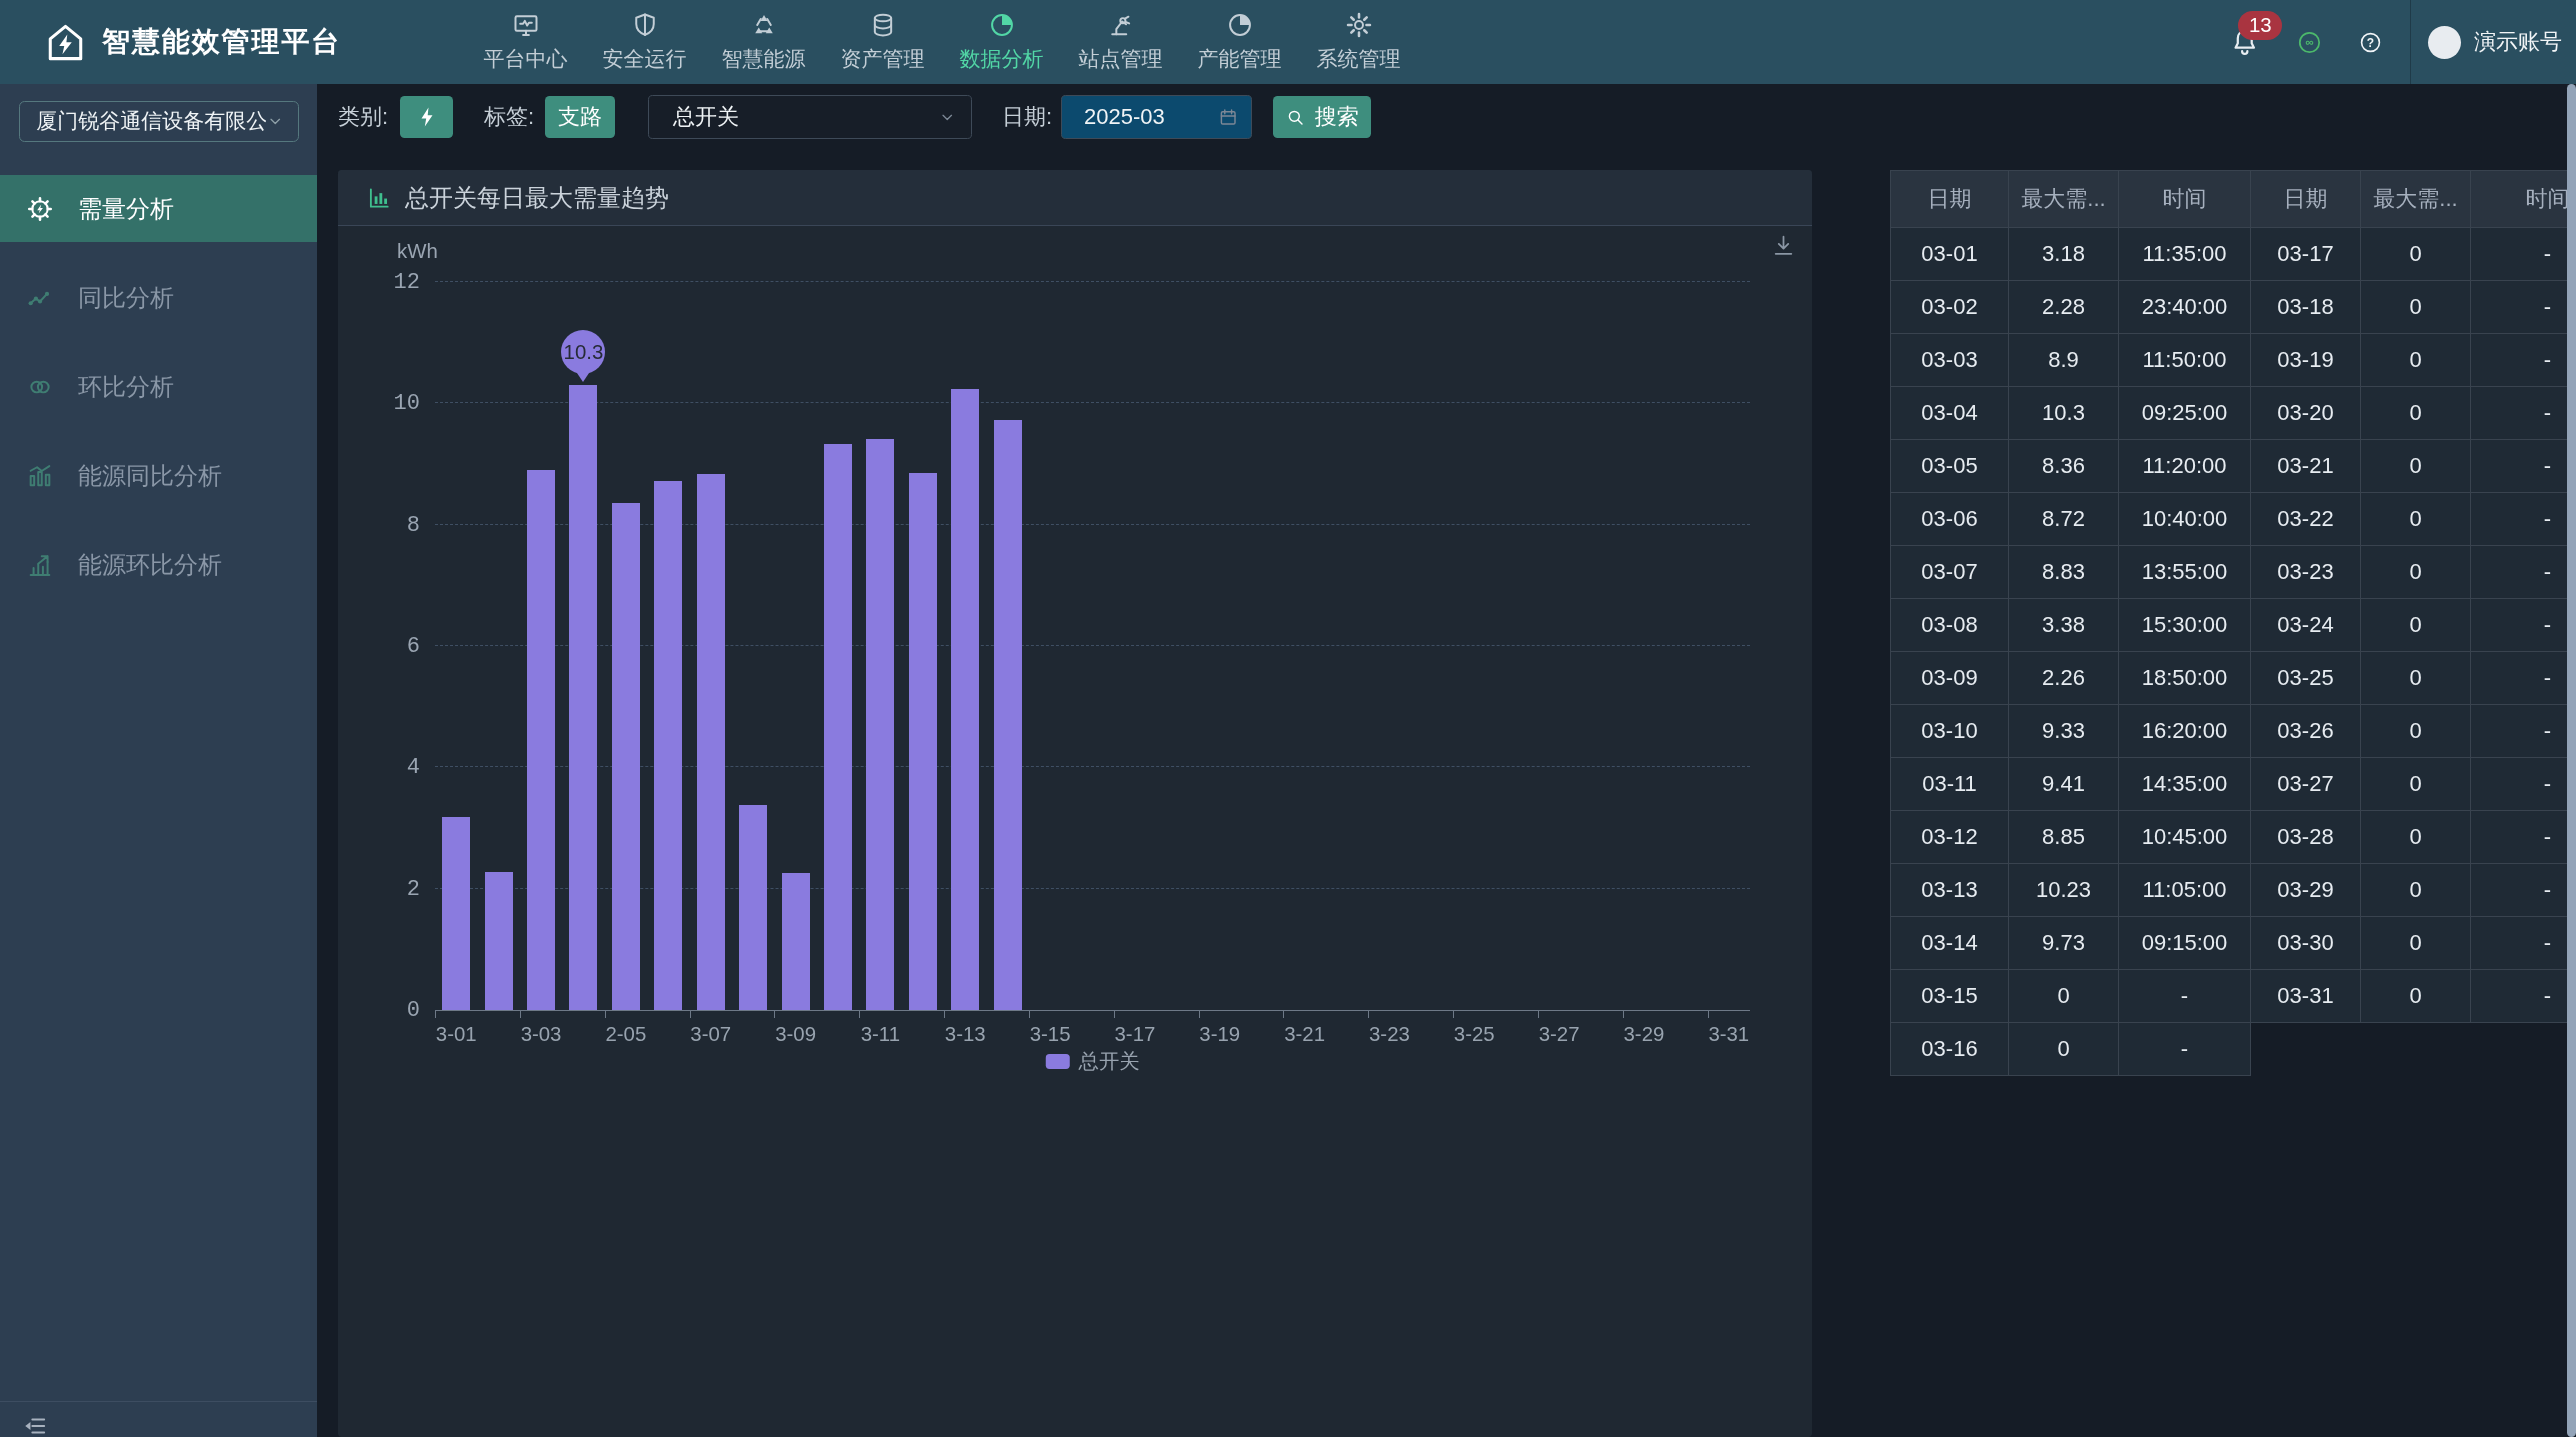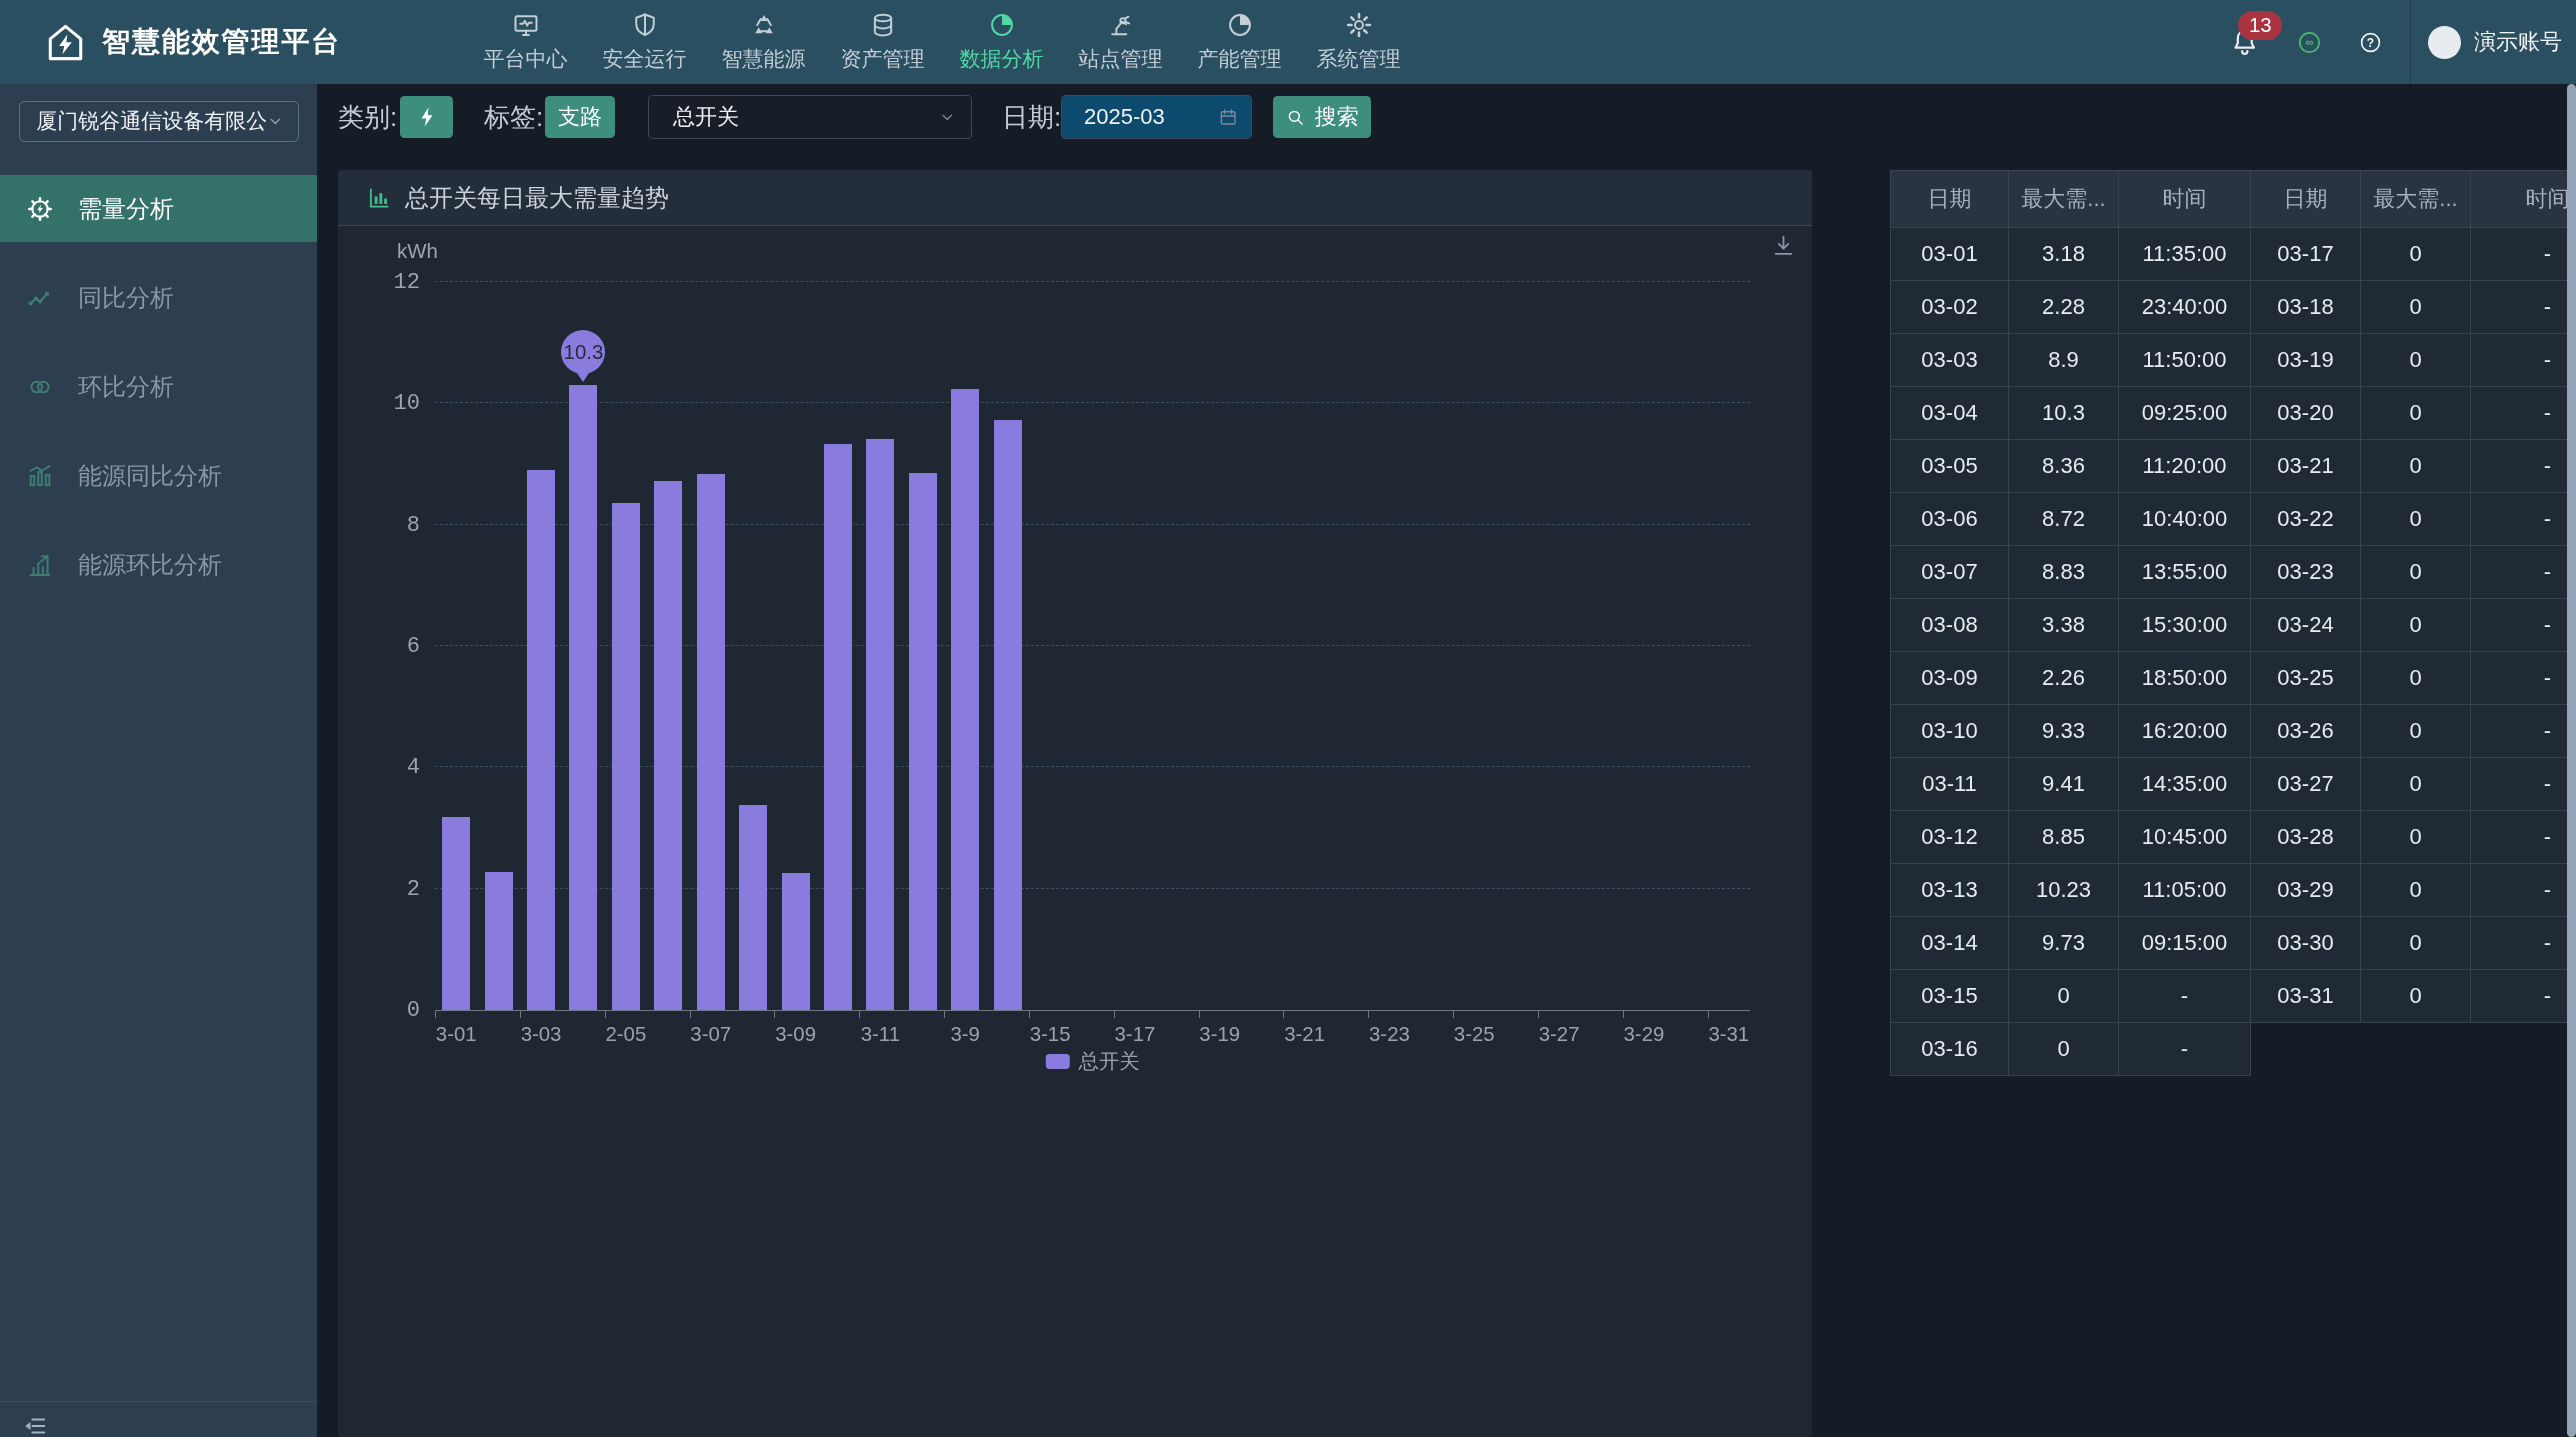--- a/index.html
+++ b/index.html
@@ -38,21 +38,21 @@
   .side-item { height:67px; display:flex; align-items:center; padding-left:26px; color:#8a97a7; cursor:pointer;margin-top:22px; }
   .side-item .icon { width:28px; height:28px; color:#3f7d72; margin-right:24px; flex:none; }
   .side-item .slabel { font-size:24px; }
   .side-item.active { background:#347169; color:#ffffff; }
   .side-item.active .icon { color:#ffffff; }
   .side-foot { position:absolute; left:0; top:1317px; width:317px; border-top:0.9px solid #3d4d61; padding:11px 0 0 22px; }
   .collapse-btn { width:26px; height:26px; color:#a8b2bf; cursor:pointer; }
 
   
   .filterbar { position:absolute; left:317px; top:84px; width:2259px; height:66px; background:#151c26; }
-  .fl { position:absolute; top:0; height:66px; display:flex; align-items:center; color:#c5ced6; font-size:26px; }
+  .fl { position:absolute; top:0; height:66px; display:flex; align-items:center; color:#c5ced6; font-size:22px; }
   .tealbtn { background:#3e8e7e; border-radius:4.6px; color:#fff; display:flex; align-items:center; justify-content:center; cursor:pointer; }
   .bolt-btn { position:absolute; left:83px; top:12px; width:53px; height:42px; }
   .bolt-btn .icon { width:24px; height:24px; color:#fff; }
   .tag-btn { position:absolute; left:228px; top:12px; width:70px; height:42px; font-size:22px; }
   .branch-select { position:absolute; left:331px; top:11px; width:324px; height:44px; background:#171e28; border:0.9px solid #3e4a58; border-radius:4.6px; display:flex; align-items:center; padding:0 15px 0 24px; color:#f0f4f6; font-size:22px; cursor:pointer; }
   .branch-select .stext { flex:1; }
   .branch-select .icon { width:18.5px; height:18.5px; color:#7d8896; }
   .date-input { position:absolute; left:744px; top:11px; width:191px; height:44px; background:#0c4a6e; border:0.9px solid #3e4a58; border-radius:4.6px; display:flex; align-items:center; padding:0 13px 0 22px; color:#f0f4f6; font-size:22px; cursor:pointer; }
   .date-input .dtext { flex:1; }
   .date-input .icon { width:20.4px; height:20.4px; color:#7d8896; }
@@ -385,21 +385,21 @@
         <div class="bar" style="left: calc(33.871% - 14px); height: 78.4167%; background: rgb(138, 123, 223);"></div>
         <div class="bar" style="left: calc(37.0968% - 14px); height: 73.75%; background: rgb(138, 123, 223);"></div>
         <div class="bar" style="left: calc(40.3226% - 14px); height: 85.25%; background: rgb(138, 123, 223);"></div>
         <div class="bar" style="left: calc(43.5484% - 14px); height: 81.0833%; background: rgb(138, 123, 223);"></div>
         <div class="xlab" style="left: 1.6129%;">3-01</div>
         <div class="xlab" style="left: 8.06452%;">3-03</div>
         <div class="xlab" style="left: 14.5161%;">2-05</div>
         <div class="xlab" style="left: 20.9677%;">3-07</div>
         <div class="xlab" style="left: 27.4194%;">3-09</div>
         <div class="xlab" style="left: 33.871%;">3-11</div>
-        <div class="xlab" style="left: 40.3226%;">3-9</div>
+        <div class="xlab" style="left: 40.3226%;">3-13</div>
         <div class="xlab" style="left: 46.7742%;">3-15</div>
         <div class="xlab" style="left: 53.2258%;">3-17</div>
         <div class="xlab" style="left: 59.6774%;">3-19</div>
         <div class="xlab" style="left: 66.129%;">3-21</div>
         <div class="xlab" style="left: 72.5806%;">3-23</div>
         <div class="xlab" style="left: 79.0323%;">3-25</div>
         <div class="xlab" style="left: 85.4839%;">3-27</div>
         <div class="xlab" style="left: 91.9355%;">3-29</div>
         <div class="xlab" style="left: 98.3871%;">3-31</div>
         <div class="pin" style="left: 11.2903%; bottom: calc(85.8333% + 2.8px);">

